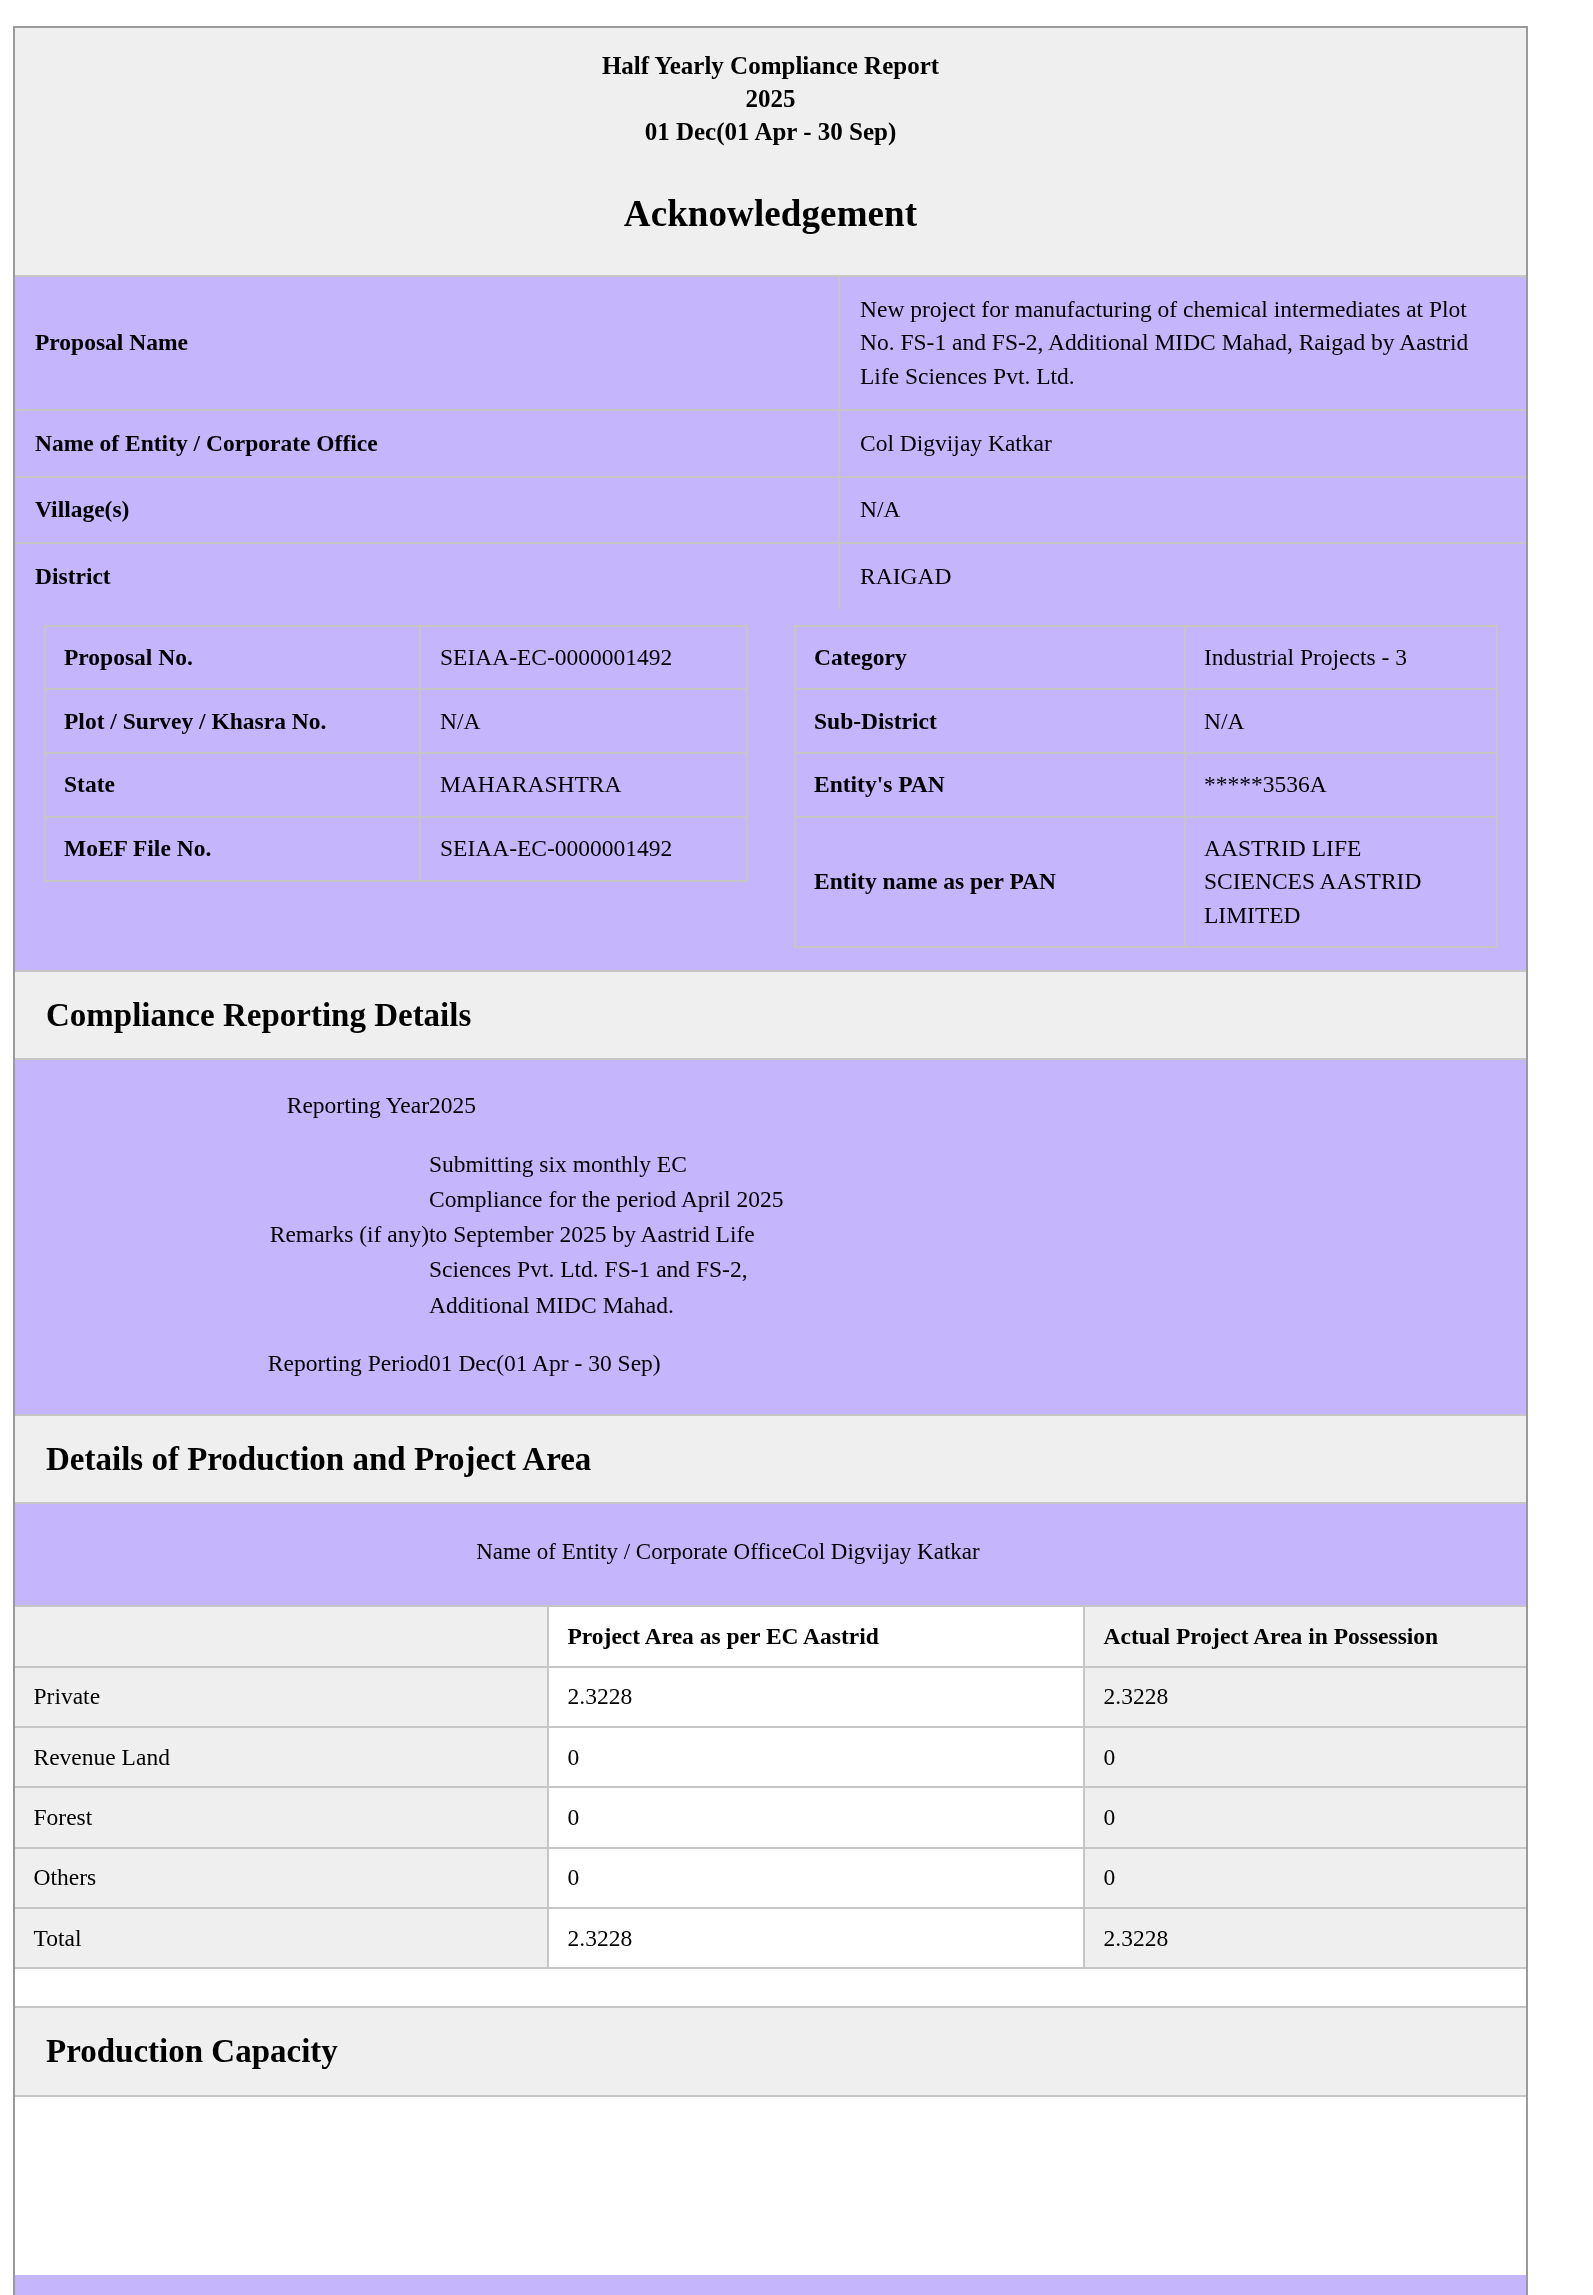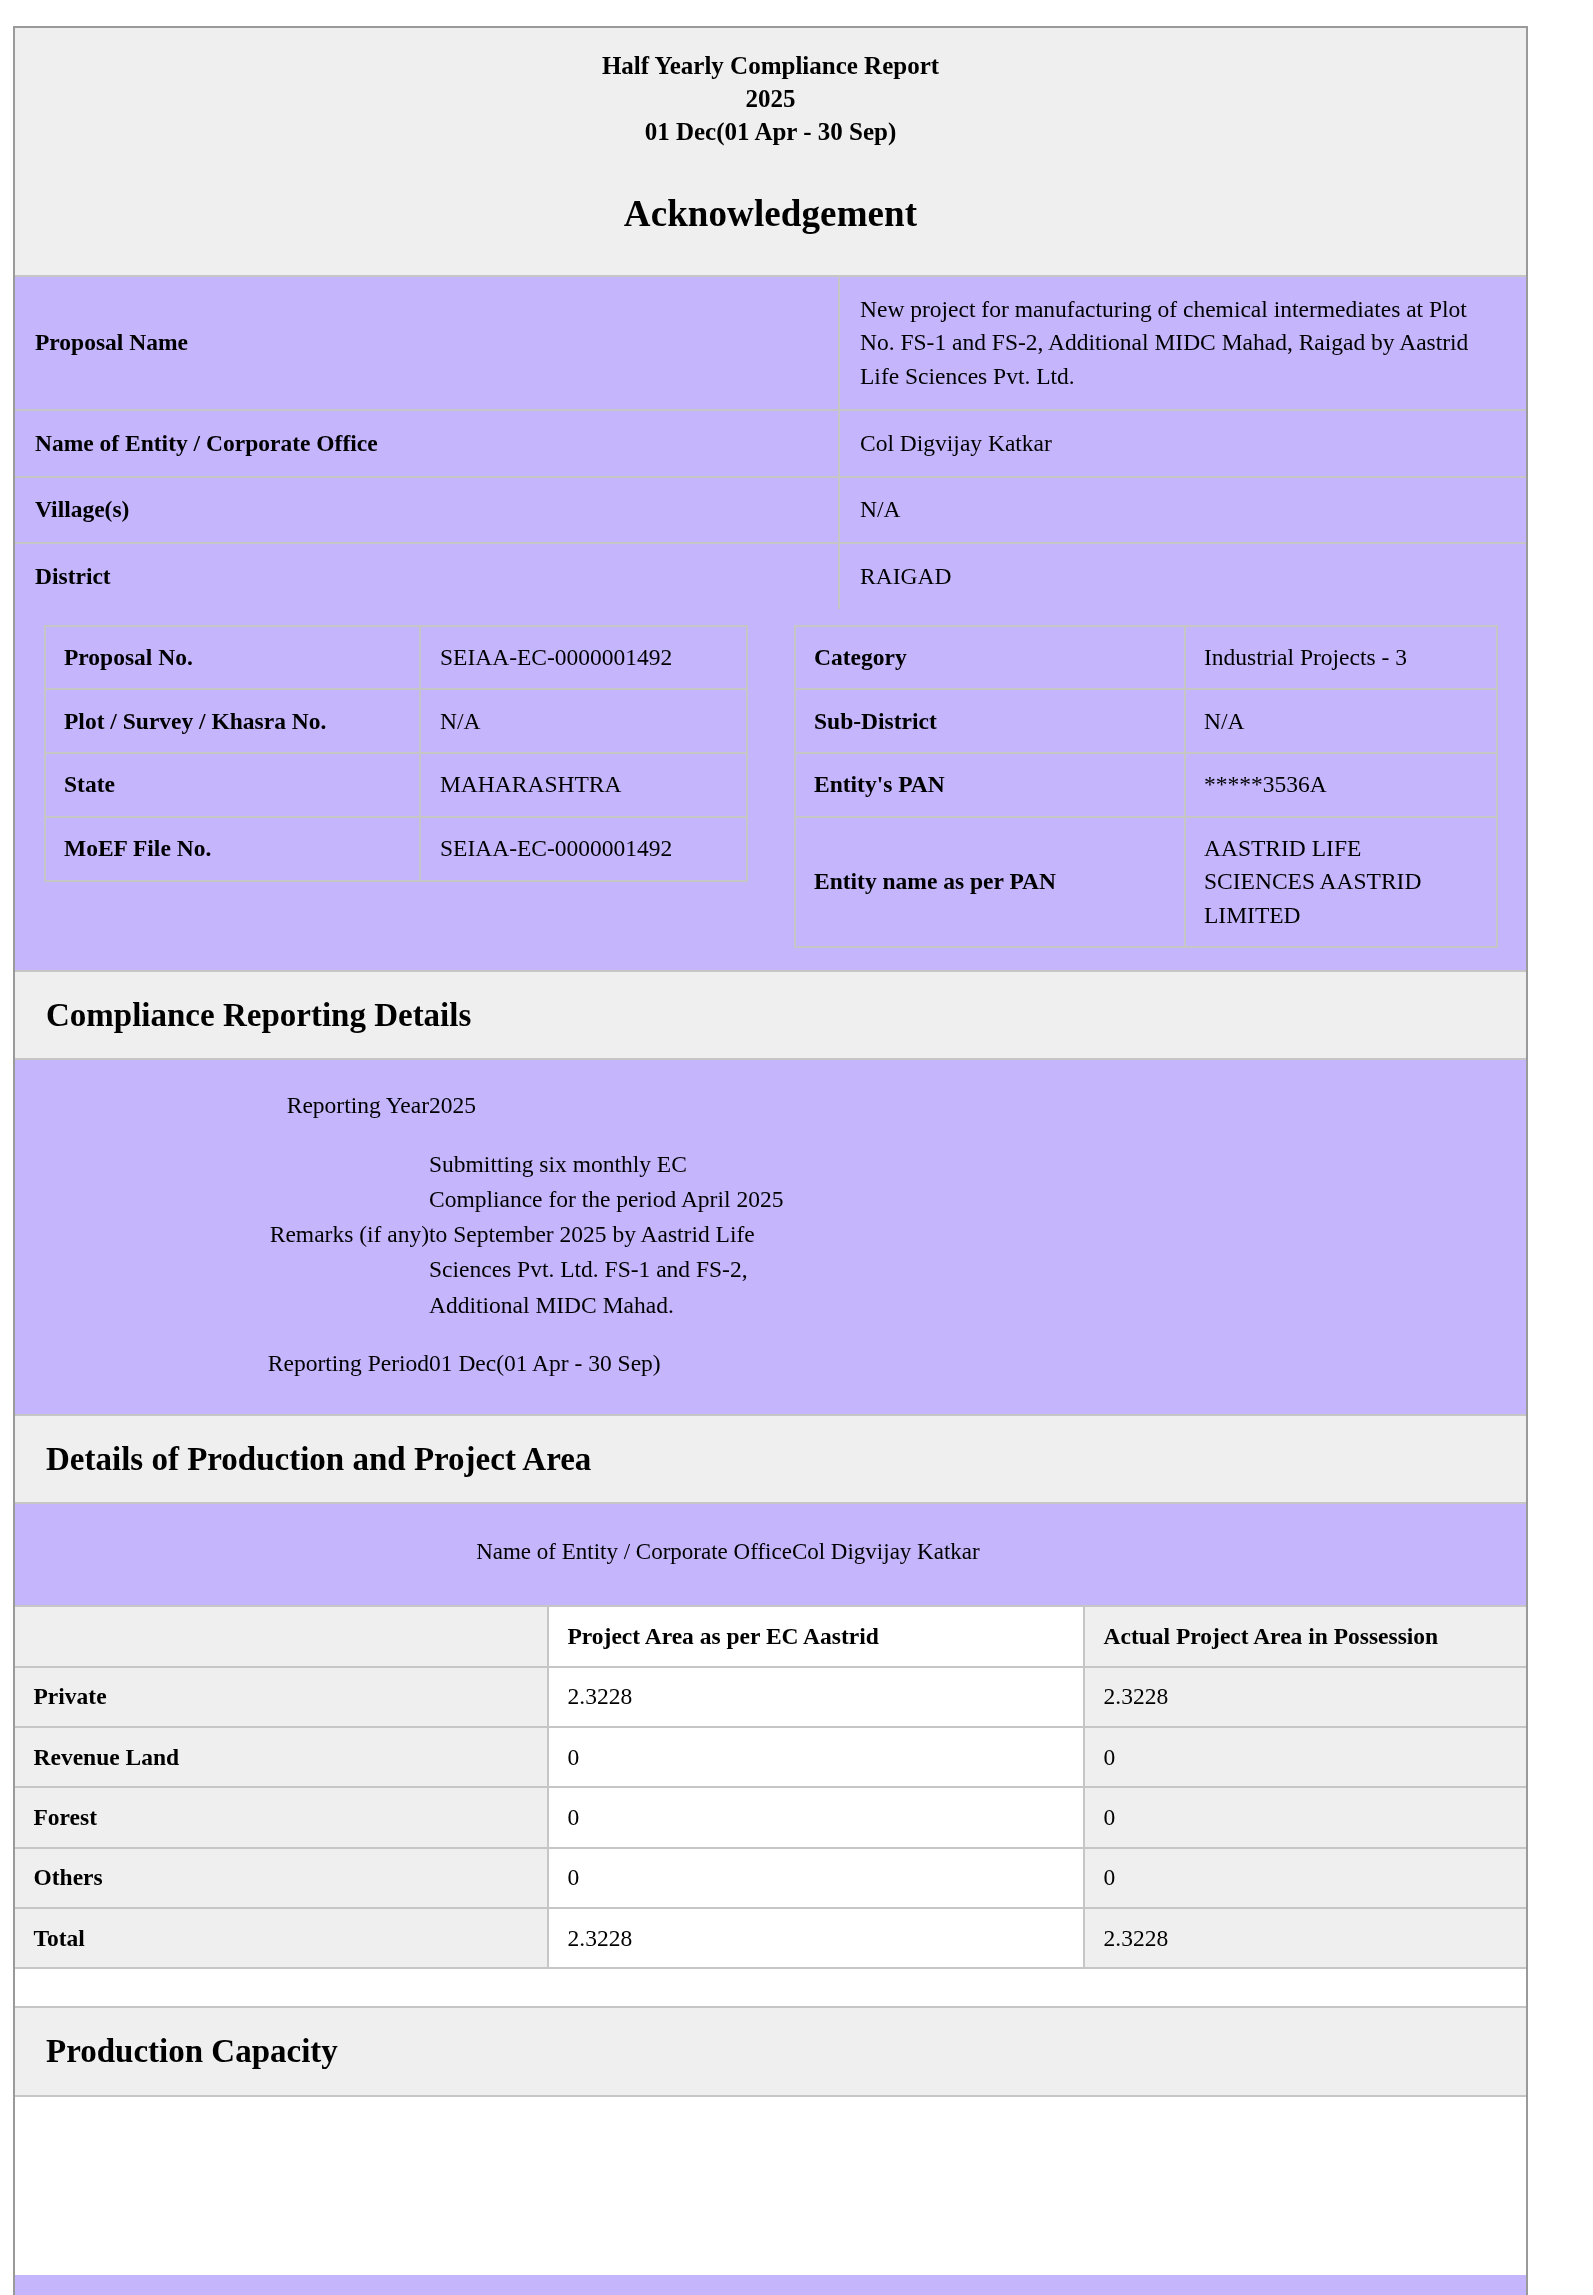--- a/index.html
+++ b/index.html
@@ -161,21 +161,21 @@
     vertical-align: middle;
   }
   table.area td:last-child, table.area th:last-child { border-right: none; }
   table.area col.c0 { width: 533px; }
   table.area col.c1 { width: 536px; }
   table.area col.c2 { width: auto; }
   table.area thead th { font-weight: bold; }
   table.area thead th.blank { background: #efefef; }
   table.area thead th.h1 { background: #ffffff; }
   table.area thead th.h2 { background: #efefef; }
-  table.area tbody td.col0 { background: #efefef; font-weight: bold; margin-left: 32px; }
+  table.area tbody td.col0 { background: #efefef; font-weight: normal; margin-left: 32px; }
   table.area tbody td.col1 { background: #ffffff; }
   table.area tbody td.col2 { background: #efefef; }
 
   .gap-strip { height: 37px; background: #ffffff; }
   .tail-strip { height: 178px; background: #ffffff; }
 </style>
 </head>
 <body>
 
 <div class="page">

